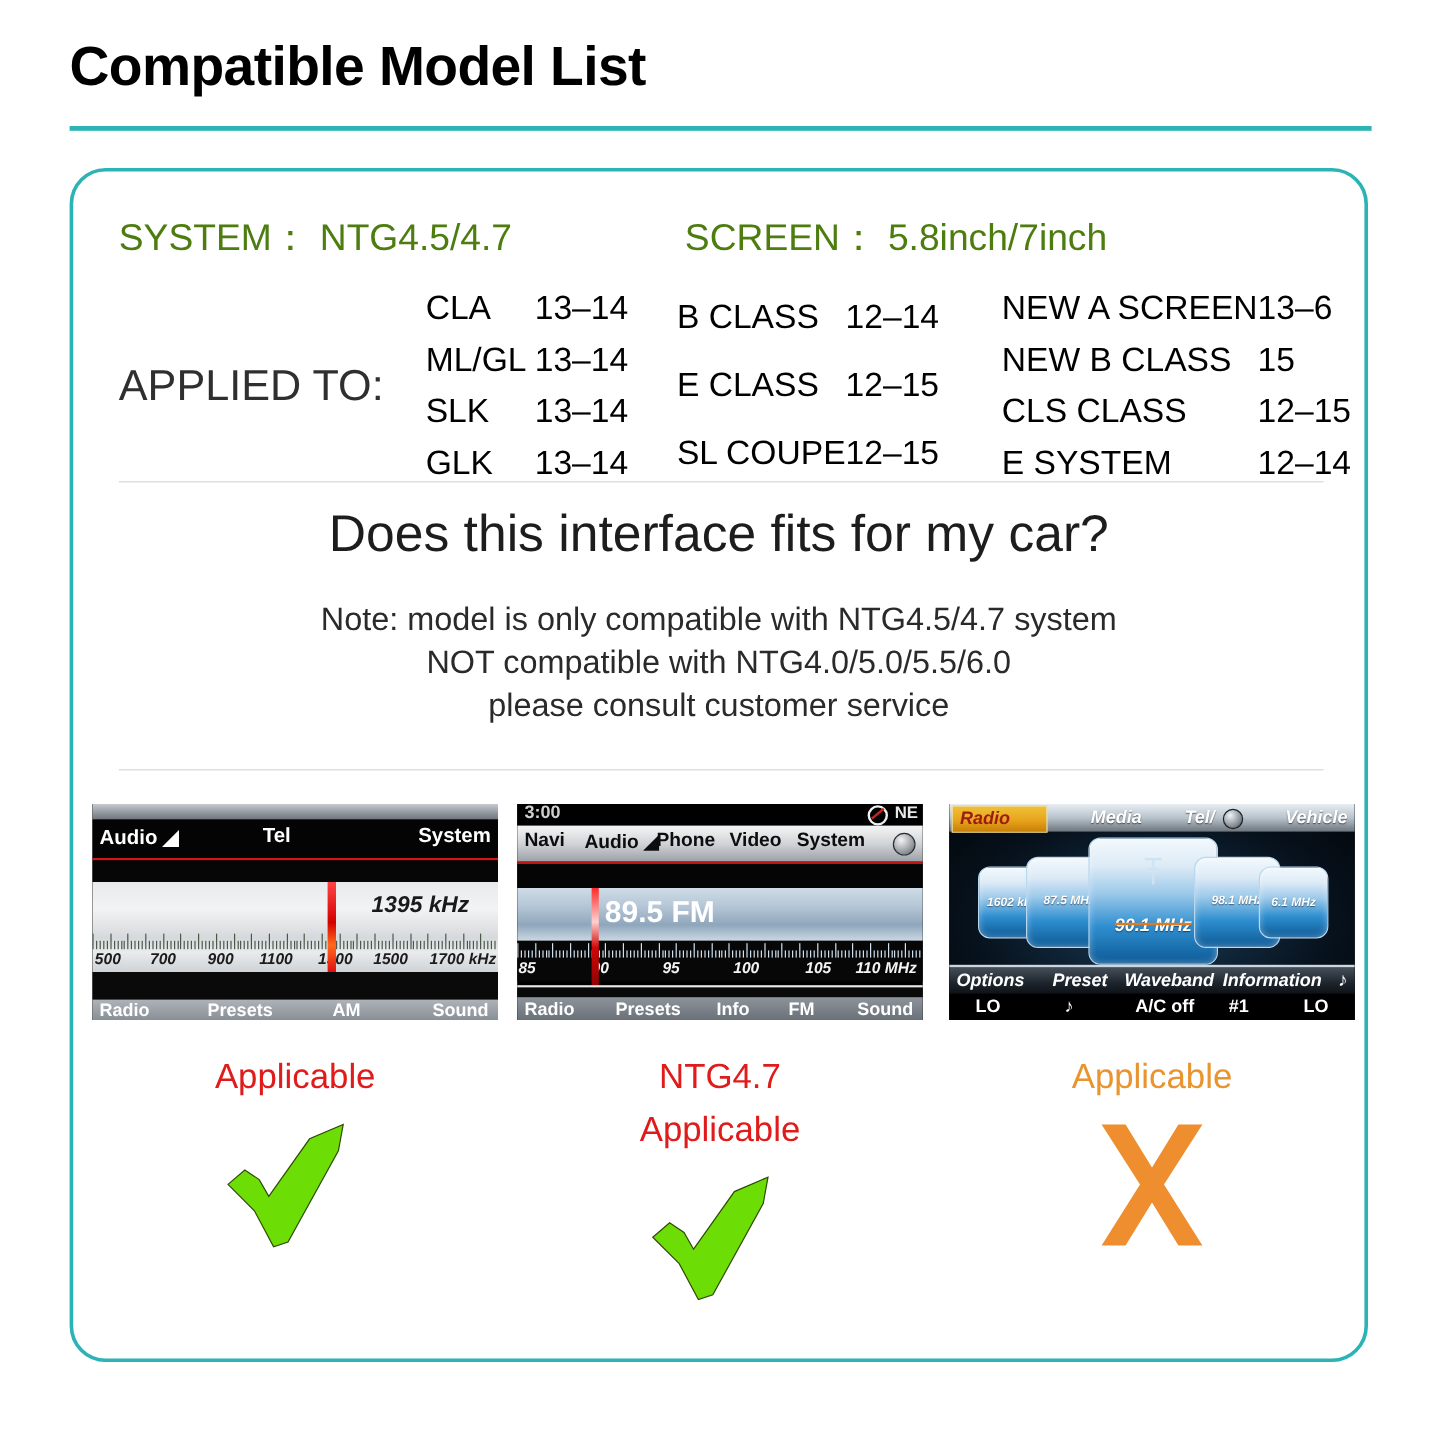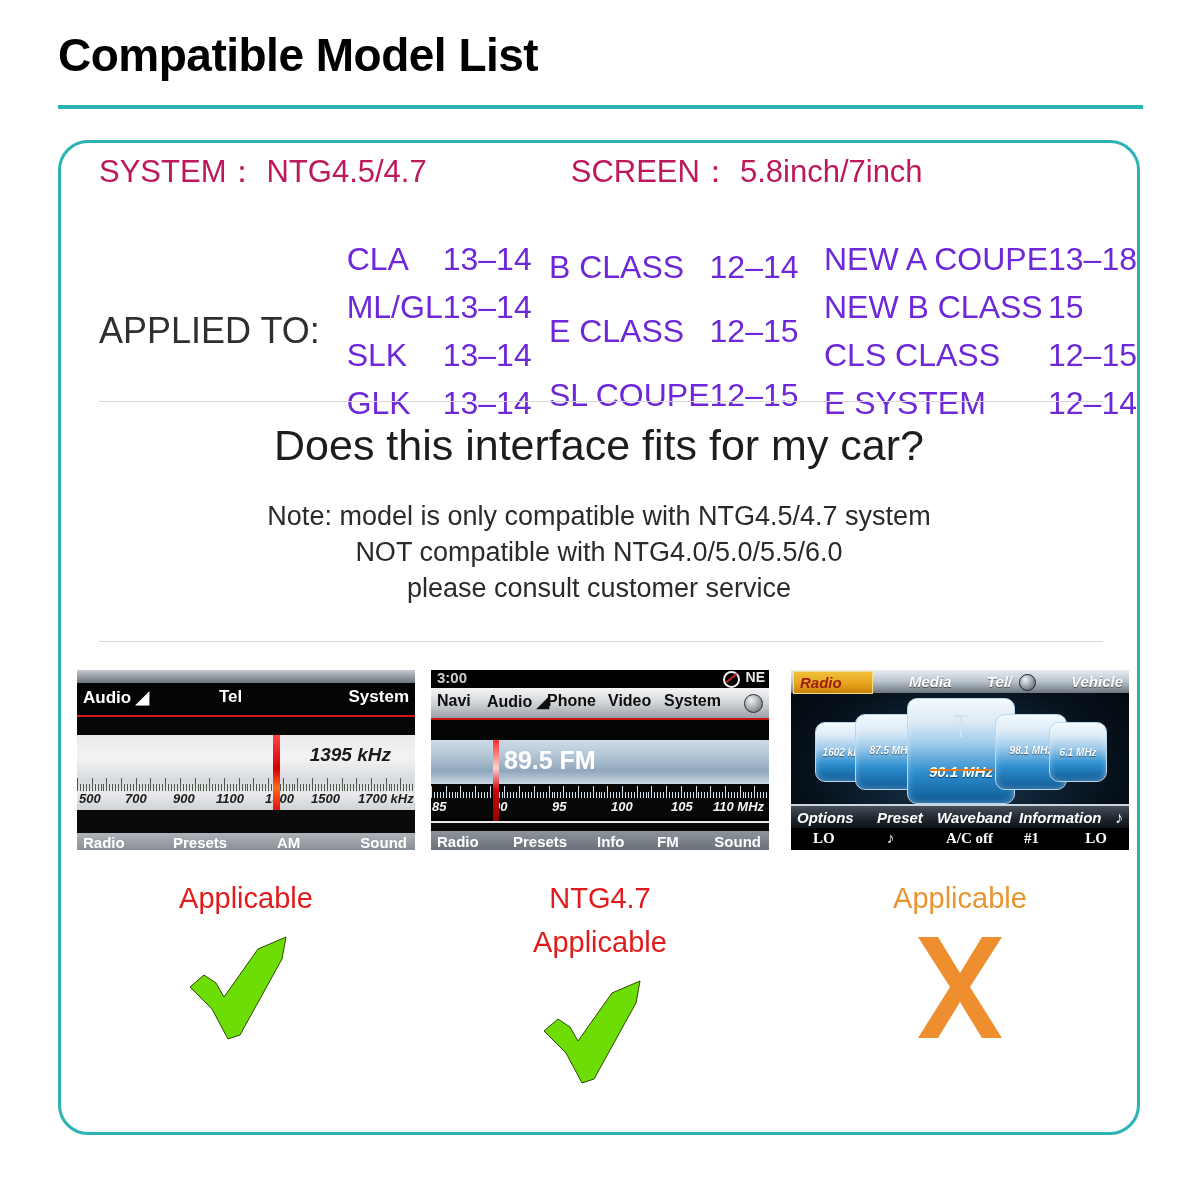--- a/index.html
+++ b/index.html
@@ -45,25 +45,25 @@
     height: 995px;
     border: 3px solid #2cb3b6;
     border-radius: 30px;
     box-sizing: border-box;
   }
 
   
   .sys-row {
     position: absolute;
     left: 0;
-    top: 8px;
+    top: 34px;
     width: 100%;
     display: flex;
     font-size: 31px;
-    color: #be185d;
+    color: #4d7c0f;
   }
   .sys-block { display: flex; align-items: baseline; white-space: nowrap; }
   .sys-block.left { margin-left: 38px; }
   .sys-block.right { margin-left: 144px; }
   .sys-label { font-size: 31px; }
   .sys-value { font-size: 31px; margin-left: 9px; }
 
   
   #applied-block {
     position: absolute;
@@ -81,22 +81,22 @@
     white-space: nowrap;
   }
   #model-grid {
     display: flex;
     gap: 0;
   }
   .model-col { display: table; }
   .model-row { display: table-row; }
   .model-name, .model-years {
     display: table-cell;
-    font-size: 32px;
-    color: #6d28d9;
+    font-size: 28px;
+    color: #000000;
     padding: 5.5px 0;
     white-space: nowrap;
     vertical-align: middle;
     margin-top: 29px;
   }
   .model-col.c1 .model-name { width: 92px; }
   .model-col.c1 .model-years { width: 125px; }
   .model-col.c2 .model-name { width: 125px; }
   .model-col.c2 .model-years { width: 140px; }
   .model-col.c3 .model-name { width: 195px; }
@@ -318,21 +318,21 @@
   .s3-menubar {
     position:absolute; left:0; top:134px; width:100%; height:24px;
     background: linear-gradient(to bottom, #46505a 0%, #1d242c 55%, #0b0f13 100%);
     border-top: 2px solid #cdd6de;
   }
   .s3-menubar .m-item {
     position:absolute; top:3px; font-size:15px; font-weight:bold; font-style:italic; color:#ffffff;
   }
   .s3-noteicon { position:absolute; right:6px; top:3px; font-size:16px; color:#ffffff; }
   .s3-statusbar {
-    position:absolute; left:0; top:158px; width:100%; height:22px; background:#000000;font-family:Liberation Serif, serif;
+    position:absolute; left:0; top:158px; width:100%; height:22px; background:#000000;
   }
   .s3-statusbar .st-item {
     position:absolute; top:2px; font-size:15px; font-weight:bold; color:#ffffff;
   }
 
   .tick { position:absolute; bottom:0; width:1px; }
 </style>
 </head>
 <body>
 
@@ -385,22 +385,22 @@
           <span class="model-years">12–15</span>
         </div>
         <div class="model-row">
           <span class="model-name">SL COUPE</span>
           <span class="model-years">12–15</span>
         </div>
       </div>
 
       <div class="model-col c3">
         <div class="model-row">
-          <span class="model-name">NEW A COUPE</span>
-          <span class="model-years">13–18</span>
+          <span class="model-name">NEW A SCREEN</span>
+          <span class="model-years">13–6</span>
         </div>
         <div class="model-row">
           <span class="model-name">NEW B CLASS</span>
           <span class="model-years">15</span>
         </div>
         <div class="model-row">
           <span class="model-name">CLS CLASS</span>
           <span class="model-years">12–15</span>
         </div>
         <div class="model-row">

